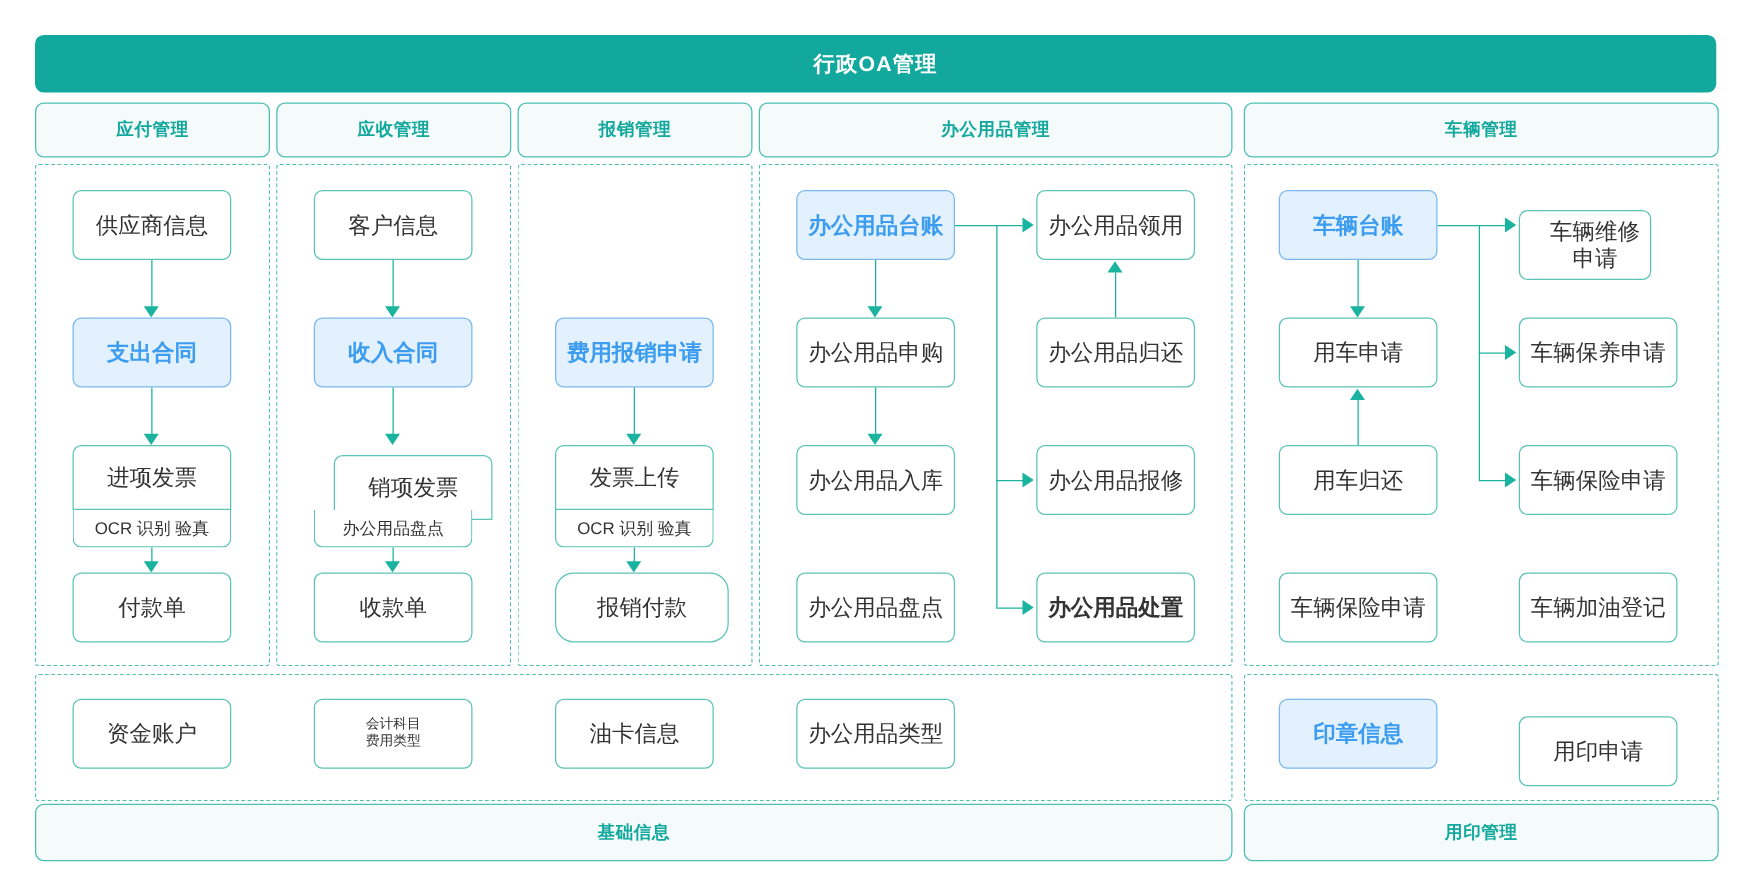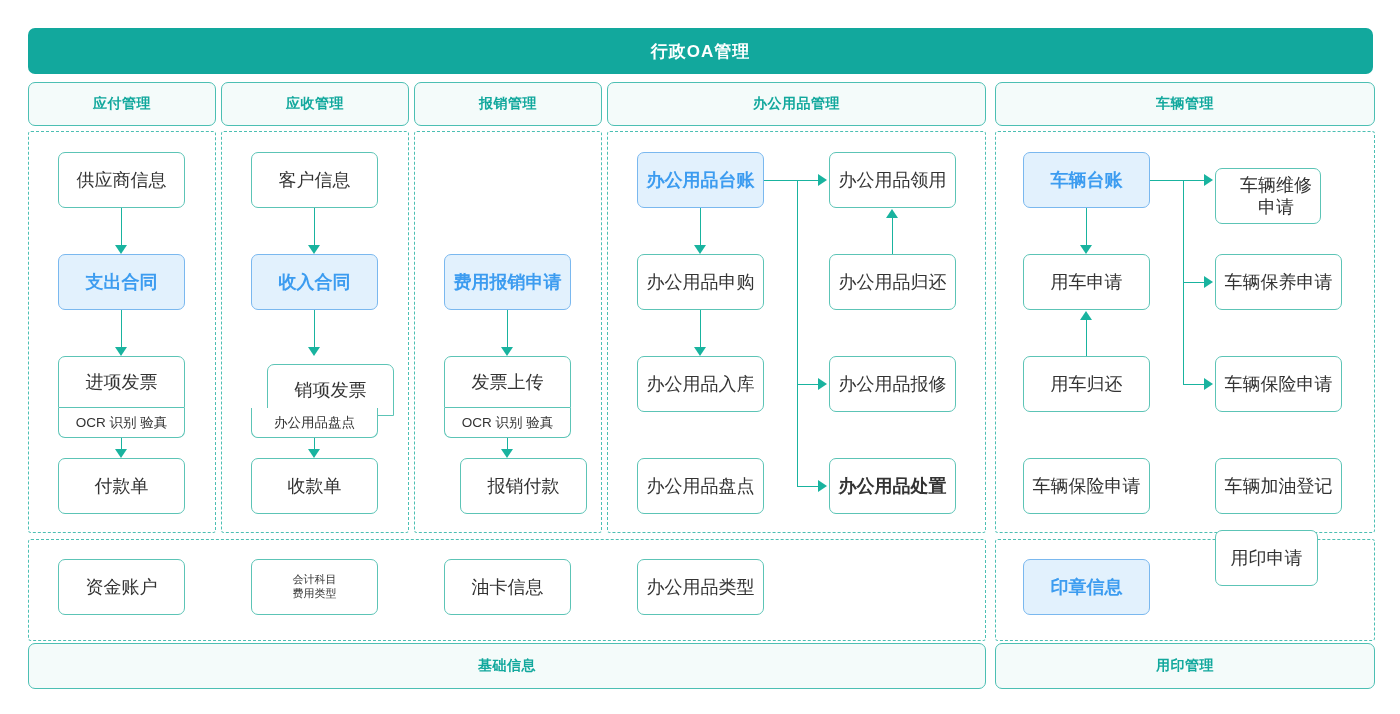--- a/index.html
+++ b/index.html
@@ -182,21 +182,21 @@
 
   <div class="node hl" style="left:444px; top:254px; width:127px; height:56px;">费用报销申请</div>
   <div class="vline" style="left:507px; top:310px; height:40px;"></div>
   <div class="arrow-d" style="left:501px; top:347px;"></div>
 
   <div class="node stacked" style="left:444px; top:356px; width:127px; height:52px;">发票上传</div>
   <div class="subnode" style="left:444px; top:408px; width:127px; height:30px;">OCR 识别 验真</div>
   <div class="vline" style="left:507px; top:438px; height:16px;"></div>
   <div class="arrow-d" style="left:501px; top:449px;"></div>
 
-  <div class="node" style="left:460px; top:458px; width:127px; height:56px;">报销付款</div>
+  <div class="node" style="left:444px; top:458px; width:139px; height:56px;border-radius:15px;">报销付款</div>
 
   <div class="node hl" style="left:637px; top:152px; width:127px; height:56px;">办公用品台账</div>
   <div class="node" style="left:637px; top:254px; width:127px; height:56px;font-family:Liberation Serif, serif;">办公用品申购</div>
   <div class="node" style="left:637px; top:356px; width:127px; height:56px;">办公用品入库</div>
   <div class="node" style="left:637px; top:458px; width:127px; height:56px;">办公用品盘点</div>
 
   <div class="node" style="left:829px; top:152px; width:127px; height:56px;">办公用品领用</div>
   <div class="node" style="left:829px; top:254px; width:127px; height:56px;">办公用品归还</div>
   <div class="node" style="left:829px; top:356px; width:127px; height:56px;">办公用品报修</div>
   <div class="node" style="left:829px; top:458px; width:127px; height:56px;font-weight:bold;">办公用品处置</div>
@@ -255,15 +255,15 @@
     <span style="display:block;">
       <span style="display:block;">会计科目</span>
       <span style="display:block;">费用类型</span>
     </span>
   </div>
 
   <div class="node" style="left:444px; top:559px; width:127px; height:56px;">油卡信息</div>
   <div class="node" style="left:637px; top:559px; width:127px; height:56px;">办公用品类型</div>
 
   <div class="node hl" style="left:1023px; top:559px; width:127px; height:56px;">印章信息</div>
-  <div class="node" style="left:1215px; top:530px; width:103px; height:56px;">用印申请</div>
+  <div class="node" style="left:1215px; top:573px; width:127px; height:56px;">用印申请</div>
 
 </div>
 
 </body></html>

